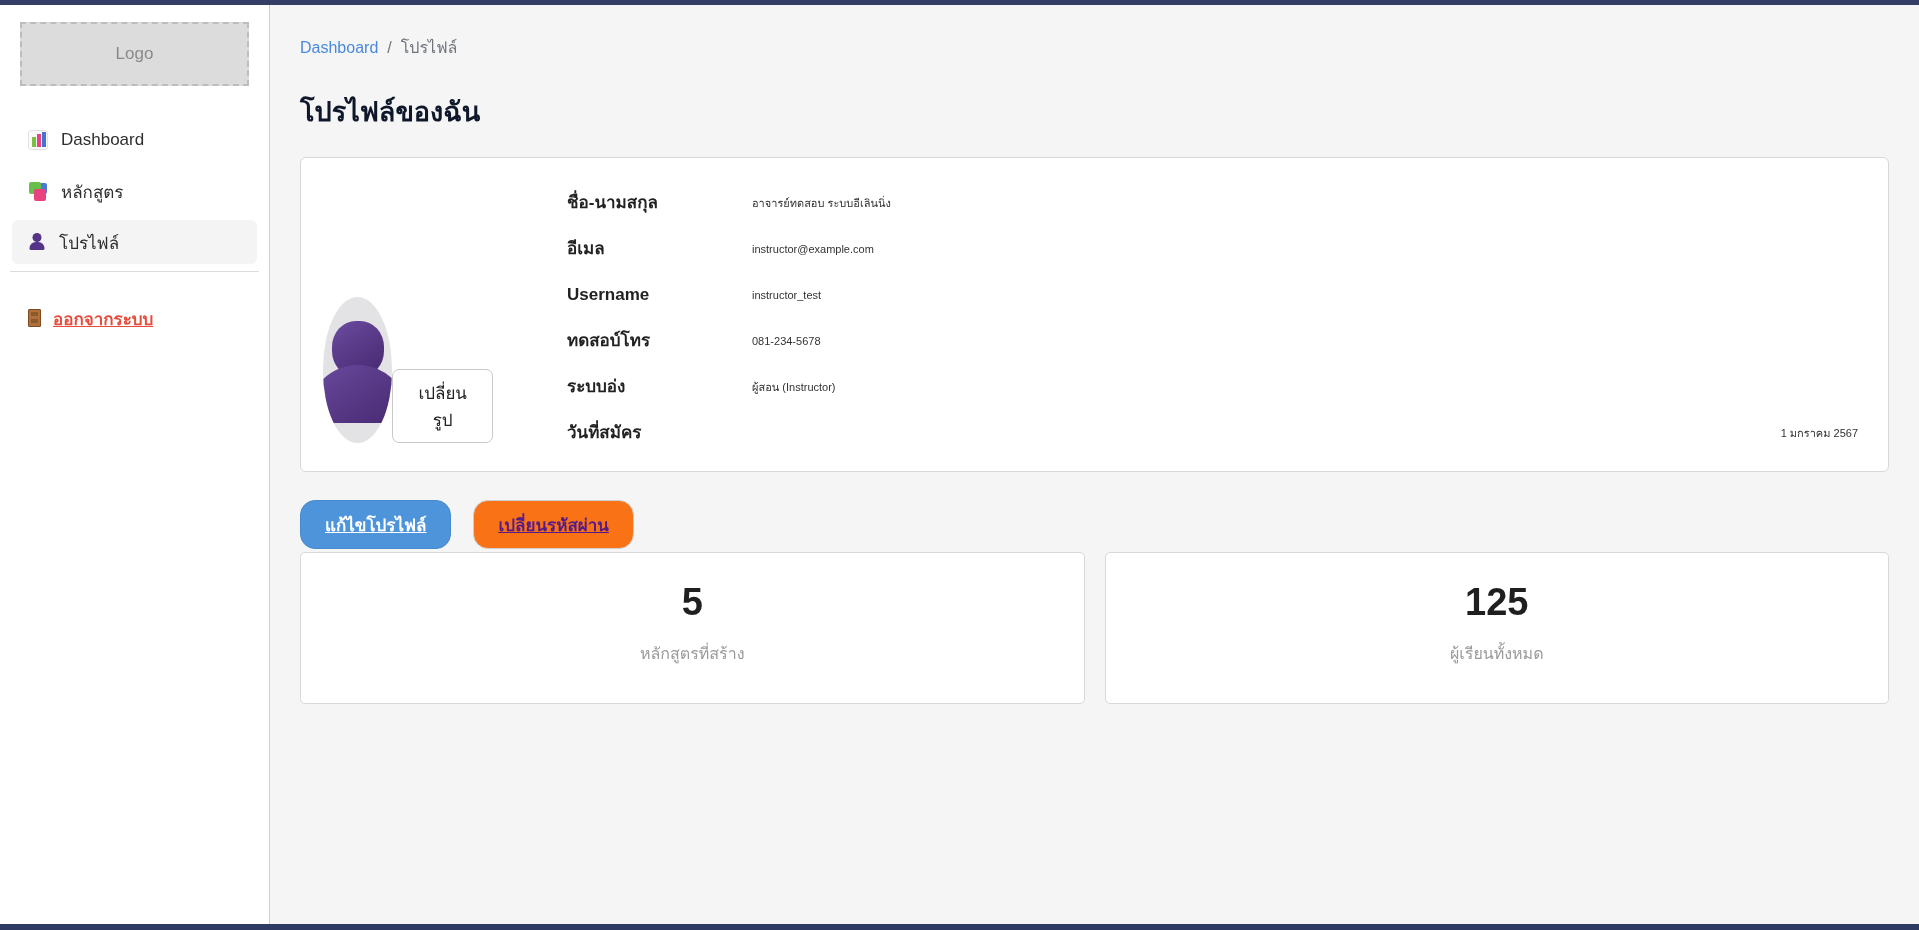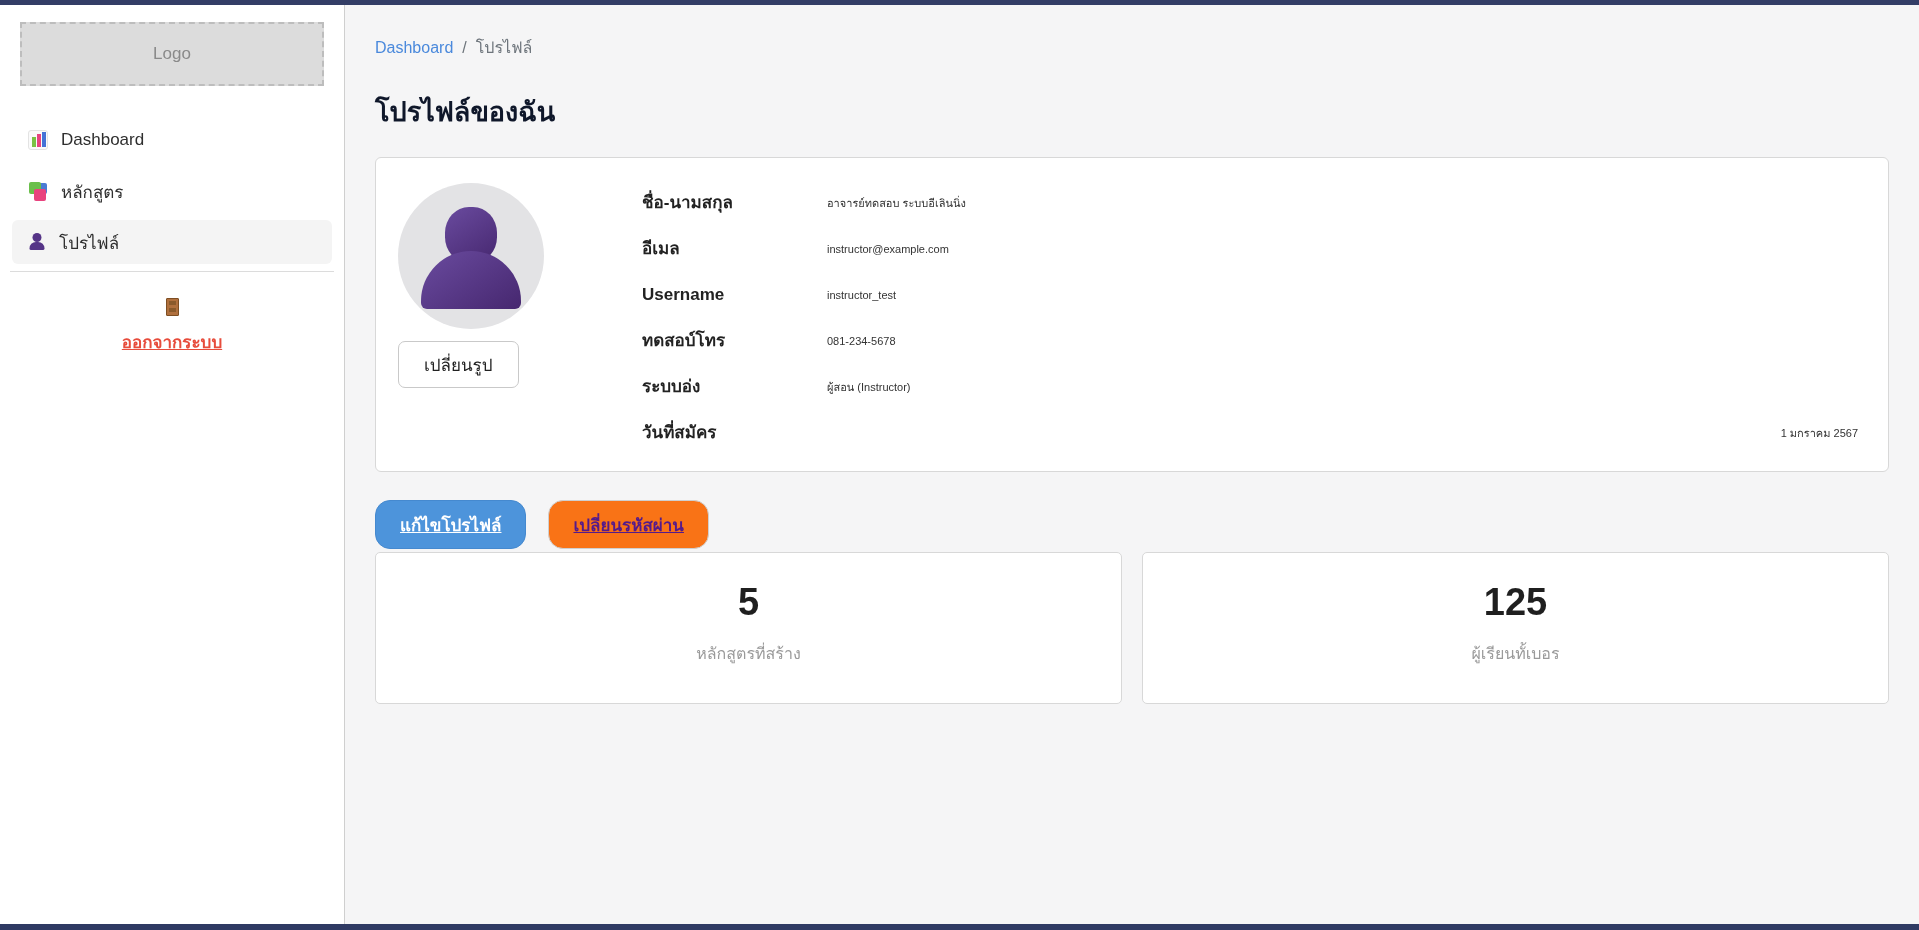--- a/index.html
+++ b/index.html
@@ -8,41 +8,41 @@
     width:1919px; height:930px; overflow:hidden;
     font-family:"Liberation Sans", sans-serif;
     background:#f5f5f6; color:#333;
   }
   .top-bar { height:5px; background:#333d66; }
   .bottom-bar { position:fixed; left:0; bottom:0; width:1919px; height:6px; background:#2f3a63; }
   .layout { display:flex; height:919px; }
 
   
   .sidebar {
-    width:345px; background:#fff; border-right:1px solid #cfcfcf;
+    width:270px; background:#fff; border-right:1px solid #cfcfcf;
     padding:17px 12px 6px; flex-shrink:0;text-align:center;
   }
   .logo-box {
     margin:0 8px; height:64px; background:#dcdcdc; border:2px dashed #bdbdbd;
     display:flex; align-items:center; justify-content:center;
     color:#8a8a8a; font-size:17px;
   }
   .nav { margin-top:32px; }
   .nav-item {
     display:flex; align-items:center; gap:13px; height:44px;
     padding:0 16px; margin-bottom:7px; border-radius:6px;
     font-size:17px; color:#2f2f2f; cursor:pointer;
   }
   .nav-item.active { background:#f4f4f4; }
   .sidebar hr { border:0; border-top:1px solid #dcdcdc; margin:7px -2px 0; }
   .logout-link {
     margin-top:26px; padding:0 16px; height:40px;
     display:flex; align-items:center; gap:12px;
     color:#e74c3c; font-size:17px; font-weight:bold;
-    text-decoration:underline; cursor:pointer;flex-direction:column;
+    text-decoration:underline; cursor:pointer;
   }
 
   
   .icon { display:inline-block; flex-shrink:0; }
   .icon-chart { width:20px; height:20px; background:#fafafa; border:1px solid #e3e3e3; border-radius:3px; position:relative; }
   .icon-chart i { position:absolute; bottom:2px; width:4px; }
   .icon-chart .b1 { left:3px;  height:10px; background:#7ac143; }
   .icon-chart .b2 { left:8px;  height:13px; background:#e8437e; }
   .icon-chart .b3 { left:13px; height:15px; background:#4472d6; }
 
@@ -63,21 +63,21 @@
   
   .main { flex:1; padding:30px; }
   .breadcrumb { font-size:16px; color:#6e757c; display:flex; gap:9px; align-items:center; }
   .breadcrumb .crumb-link { color:#4a89dc; text-decoration:none; cursor:pointer; }
   .page-title { margin-top:30px; font-size:27px; font-weight:bold; color:#0f172a; }
 
   .profile-card {
     margin-top:24px; background:#fff; border:1px solid #d8d8d8; border-radius:6px;
     padding:25px 30px 28px 22px; display:flex;
   }
-  .avatar-col { width:170px; display:flex; flex-direction:column; align-items:flex-start; }
+  .avatar-col { width:170px; display:flex; flex-direction:row; align-items:flex-end; }
   .avatar { width:146px; height:146px; border-radius:50%; background:#e3e3e5; position:relative; overflow:hidden; }
   .avatar .a-head {
     position:absolute; top:24px; left:50%; transform:translateX(-50%);
     width:52px; height:56px; border-radius:46%;
     background:linear-gradient(145deg,#6a4b9f,#46276f);
   }
   .avatar .a-body {
     position:absolute; bottom:20px; left:50%; transform:translateX(-50%);
     width:100px; height:58px; border-radius:50px 50px 6px 6px;
     background:linear-gradient(145deg,#6a4b9f,#46276f);
@@ -206,20 +206,20 @@
       <a class="btn btn-secondary">เปลี่ยนรหัสผ่าน</a>
     </div>
 
     <div class="stats">
       <div class="stat-card">
         <div class="stat-value">5</div>
         <div class="stat-label">หลักสูตรที่สร้าง</div>
       </div>
       <div class="stat-card">
         <div class="stat-value">125</div>
-        <div class="stat-label">ผู้เรียนทั้เบอร</div>
+        <div class="stat-label">ผู้เรียนทั้งหมด</div>
       </div>
     </div>
 
   </main>
 </div>
 
 <div class="bottom-bar"></div>
 
 </body></html>

